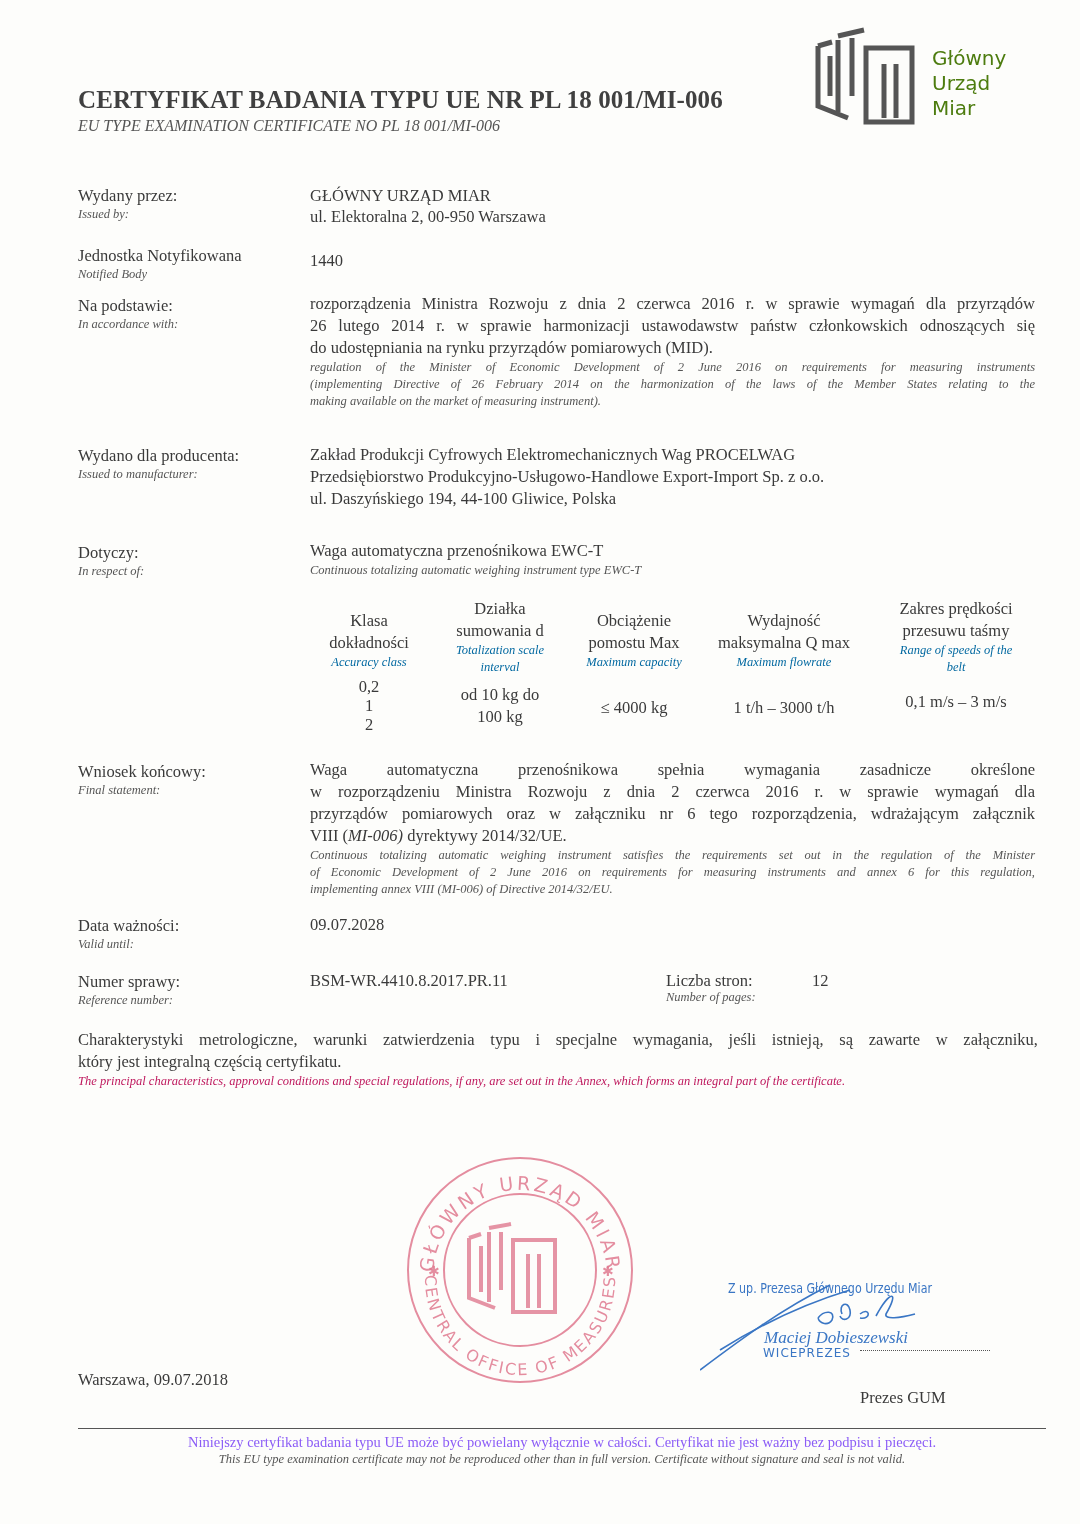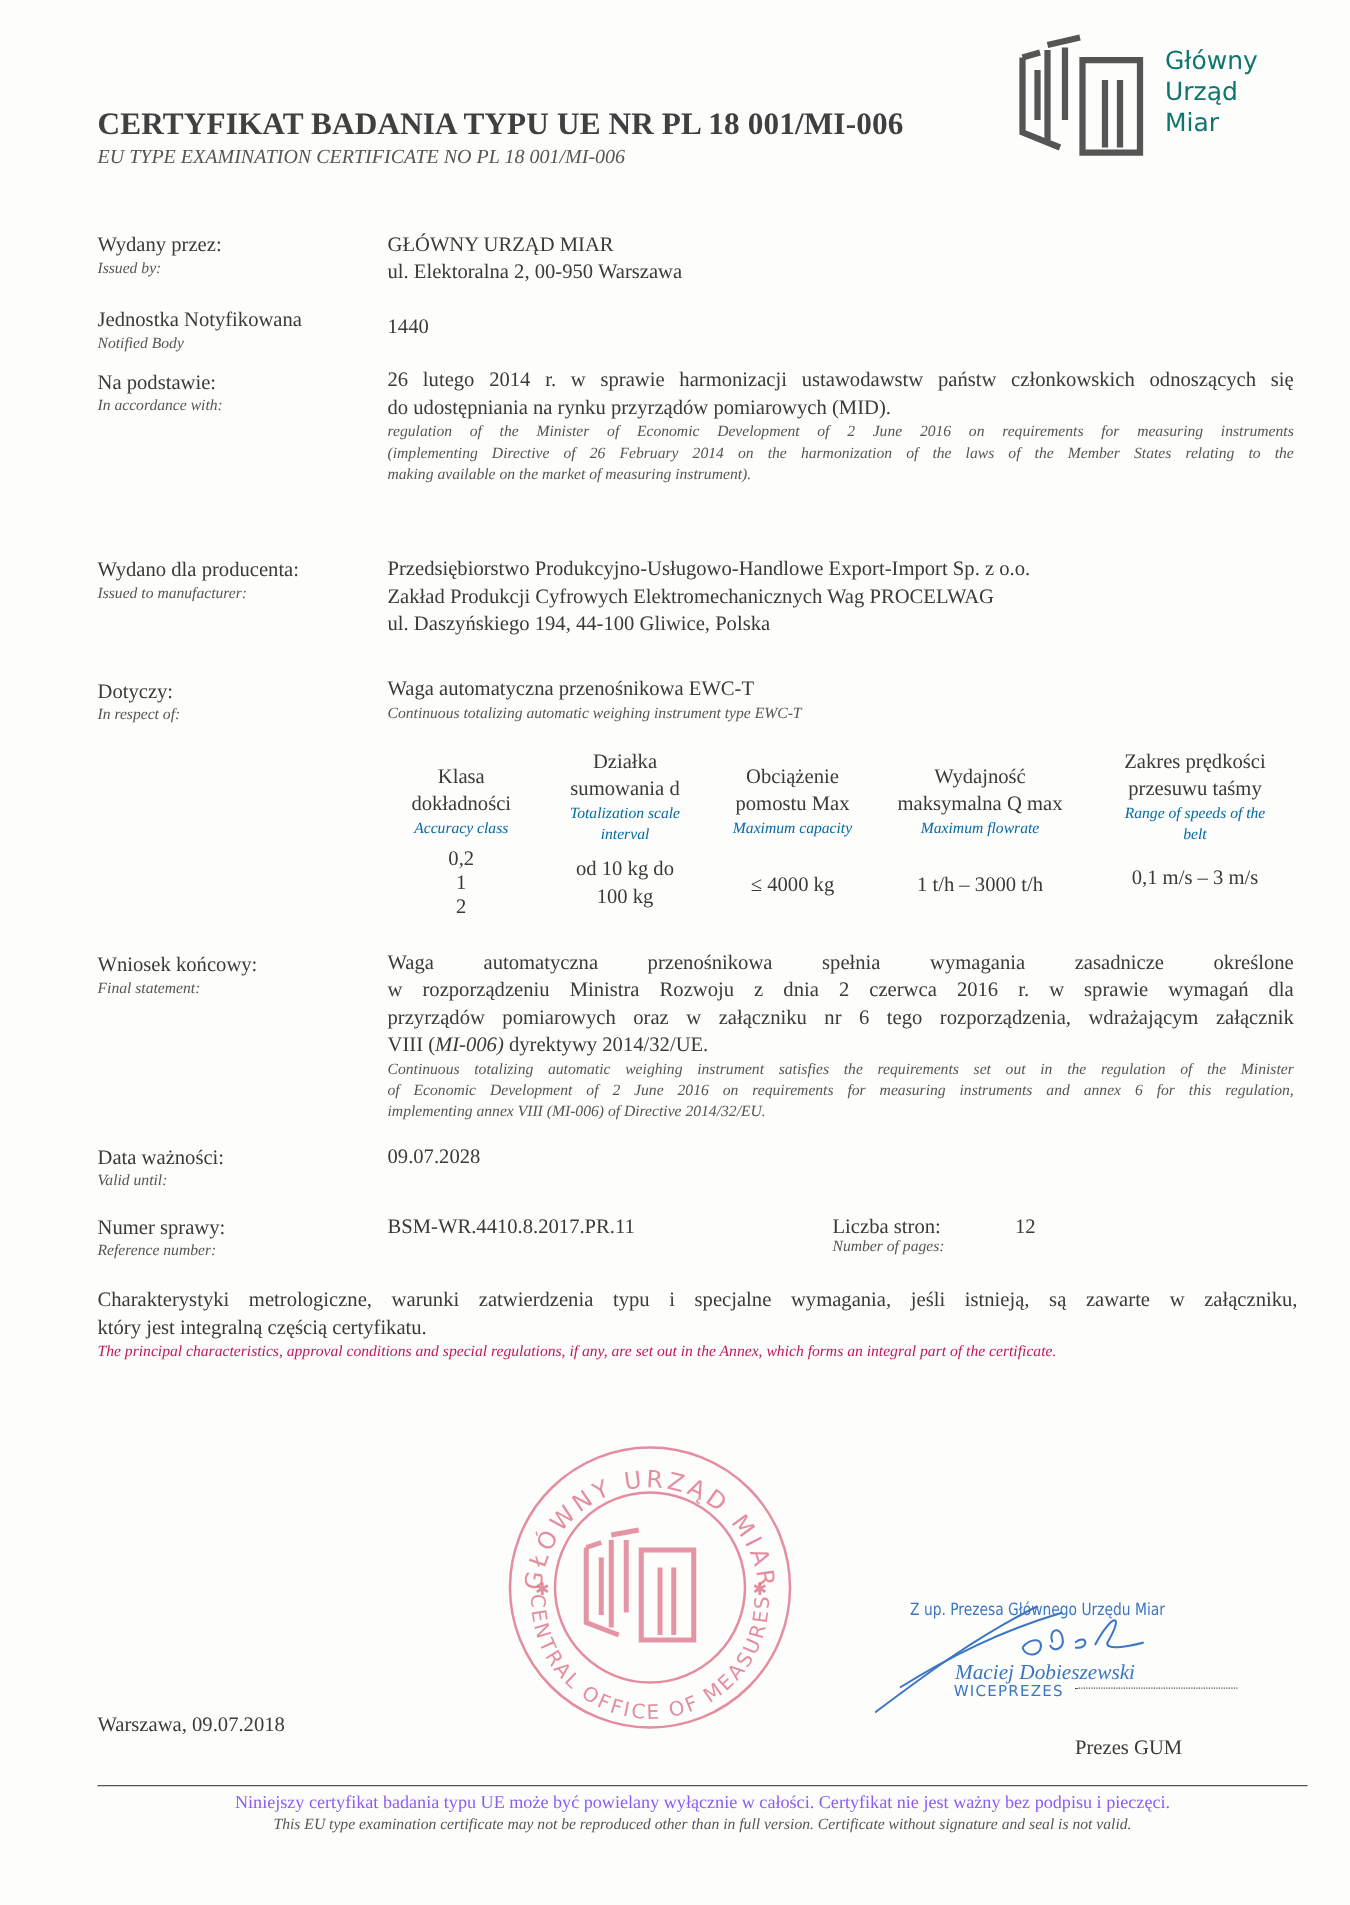--- a/index.html
+++ b/index.html
@@ -5,21 +5,21 @@
   html, body { margin: 0; padding: 0; }
   body {
     width: 1080px; height: 1524px; background: #fdfdfb; position: relative; overflow: hidden;
     font-family: "Liberation Serif", serif; color: #3a3a3a;
   }
   .abs { position: absolute; }
   .title { left: 78px; top: 86px; font-size: 25px; font-weight: bold; color: #404040; letter-spacing: 0.1px; white-space: nowrap; }
   .subtitle { left: 78px; top: 117px; font-size: 16px; font-style: italic; color: #555; white-space: nowrap; }
 
   .logo { left: 812px; top: 26px; width: 230px; height: 105px; }
-  .logo-text { position: absolute; left: 120px; top: 10px; font-family: "DejaVu Sans", sans-serif; font-size: 20px; line-height: 25px; color: #0f766e; }
+  .logo-text { position: absolute; left: 120px; top: 20px; font-family: "DejaVu Sans", sans-serif; font-size: 20px; line-height: 25px; color: #4d7c0f; }
 
   .label { left: 78px; font-size: 16.5px; color: #3a3a3a; white-space: nowrap; }
   .label-en { left: 78px; font-size: 12.5px; font-style: italic; color: #555; white-space: nowrap; }
   .val { left: 310px; font-size: 16.5px; color: #3a3a3a; }
   .val-line { white-space: nowrap; }
   .just { width: 725px; text-align: justify; line-height: 22px; }
   .just-last { text-align-last: left; }
   .it-small { font-size: 12.5px; font-style: italic; color: #555; line-height: 17px; width: 725px; text-align: justify; }
 
   .spec { left: 310px; top: 598px; width: 730px; height: 145px; }
@@ -73,32 +73,33 @@
 <div class="abs val val-line" style="top:186px">GŁÓWNY URZĄD MIAR</div>
 <div class="abs val val-line" style="top:207px">ul. Elektoralna 2, 00-950 Warszawa</div>
 
 <div class="abs label" style="top:246px">Jednostka Notyfikowana</div>
 <div class="abs label-en" style="top:267px">Notified Body</div>
 <div class="abs val val-line" style="top:251px">1440</div>
 
 <div class="abs label" style="top:296px">Na podstawie:</div>
 <div class="abs label-en" style="top:317px">In accordance with:</div>
 <div class="abs val" style="top:293px">
+  <div class="just" style="text-align-last: justify">rozporządzenia Ministra Rozwoju z dnia 2 czerwca 2016 r. w sprawie wymagań dla przyrządów</div>
   <div class="just" style="text-align-last: justify">26 lutego 2014 r. w sprawie harmonizacji ustawodawstw państw członkowskich odnoszących się</div>
   <div class="just just-last">do udostępniania na rynku przyrządów pomiarowych (MID).</div>
   <div class="it-small" style="text-align-last: justify">regulation of the Minister of Economic Development of 2 June 2016  on  requirements for measuring instruments</div>
   <div class="it-small" style="text-align-last: justify">(implementing Directive of 26 February 2014 on the harmonization of the laws of the Member States relating to the</div>
   <div class="it-small">making available on the market of measuring instrument).</div>
 </div>
 
 <div class="abs label" style="top:446px">Wydano dla producenta:</div>
 <div class="abs label-en" style="top:467px">Issued to manufacturer:</div>
 <div class="abs val val-line" style="top:444px; line-height:22px">
+  <div>Zakład Produkcji Cyfrowych Elektromechanicznych Wag PROCELWAG</div>
   <div>Przedsiębiorstwo Produkcyjno-Usługowo-Handlowe Export-Import Sp. z o.o.</div>
-  <div>Zakład Produkcji Cyfrowych Elektromechanicznych Wag PROCELWAG</div>
   <div>ul. Daszyńskiego 194, 44-100 Gliwice, Polska</div>
 </div>
 
 <div class="abs label" style="top:543px">Dotyczy:</div>
 <div class="abs label-en" style="top:564px">In respect of:</div>
 <div class="abs val val-line" style="top:541px">Waga automatyczna przenośnikowa EWC-T</div>
 <div class="abs val val-line" style="top:563px; font-size:12.5px; font-style:italic; color:#555">Continuous totalizing automatic weighing instrument type EWC-T</div>
 
 <div class="abs spec">
   <div class="col" style="left:0; width:118px; top:12px">

